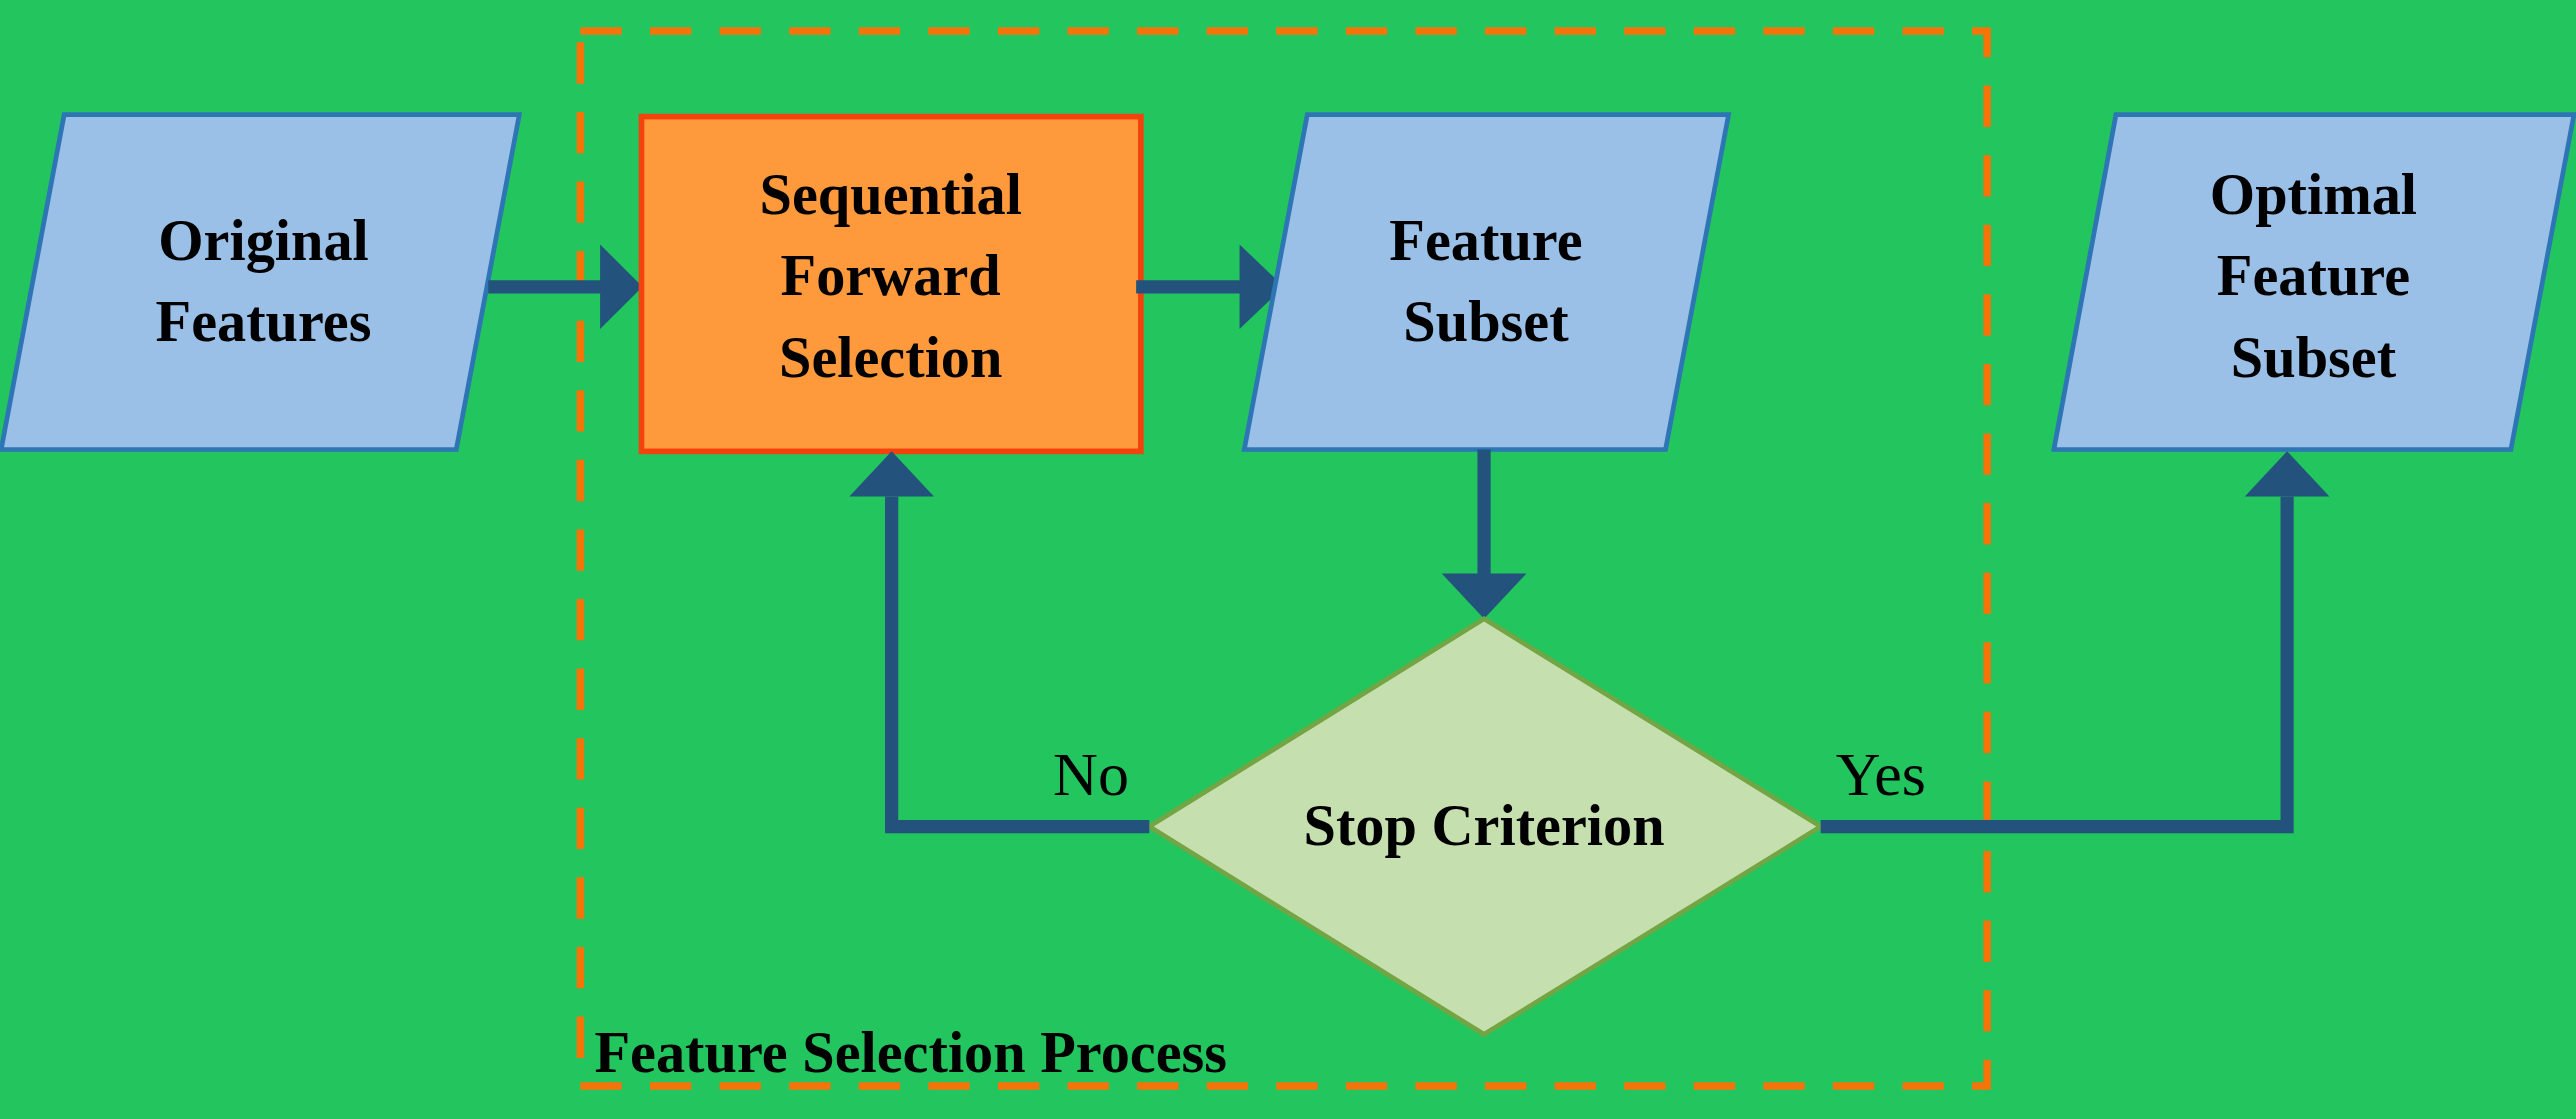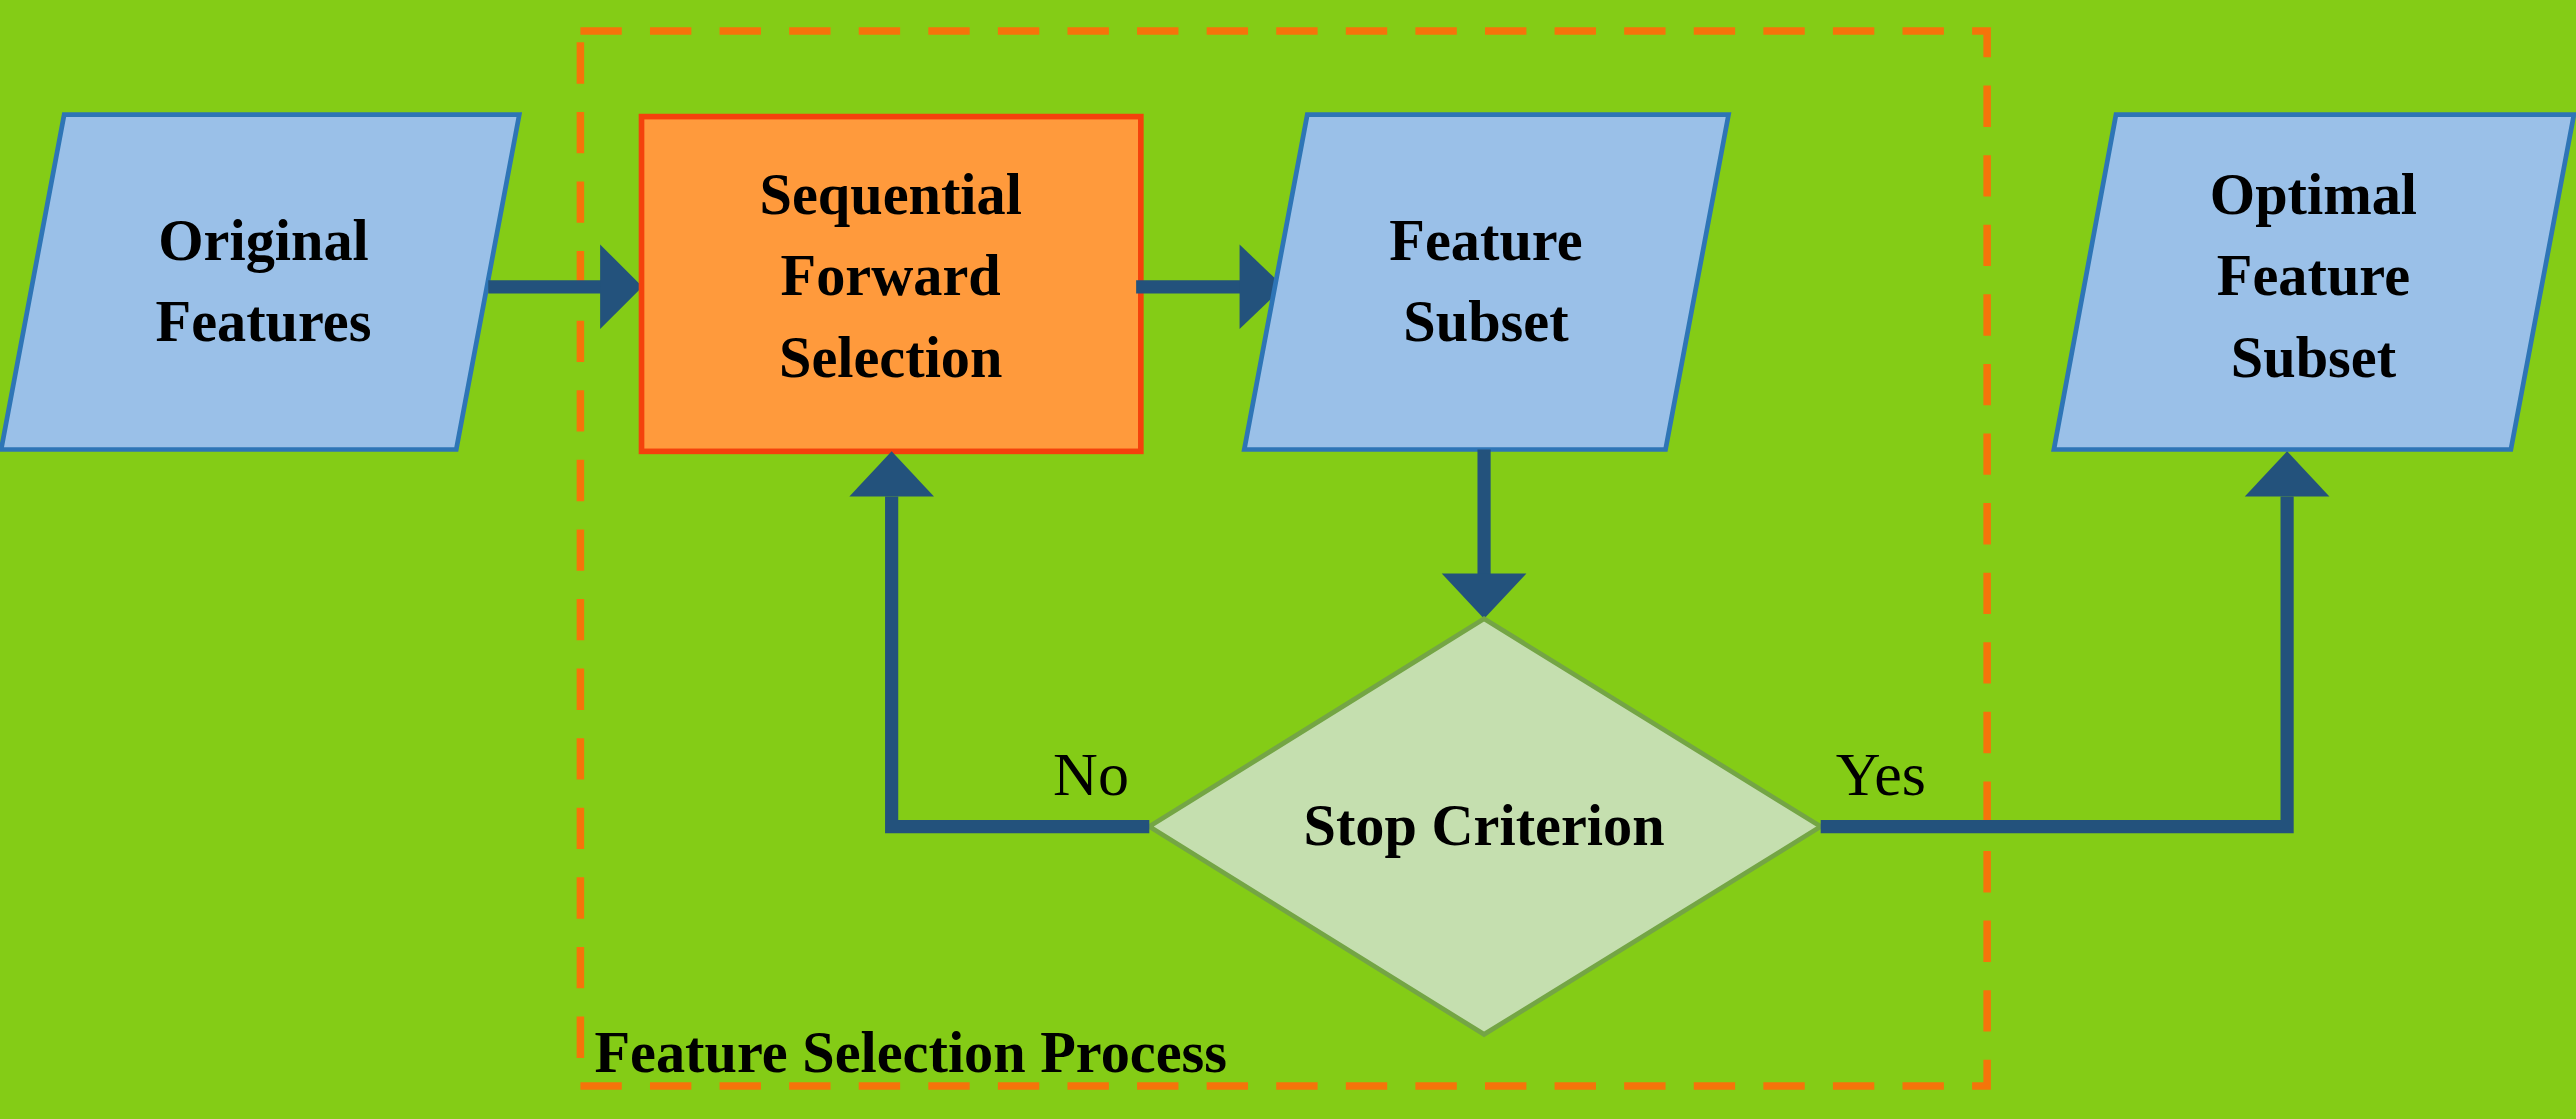--- a/index.html
+++ b/index.html
@@ -10,21 +10,21 @@
   body {
     width: 2576px;
     height: 1119px;
     overflow: hidden;
     font-family: "Liberation Serif", serif;
   }
   #diagram-root {
     position: relative;
     width: 2576px;
     height: 1119px;
-    background: #84cc16;
+    background: #22c55e;
   }
   svg.canvas {
     position: absolute;
     top: 0;
     left: 0;
     width: 2576px;
     height: 1119px;
     display: block;
   }
   .node-label {

